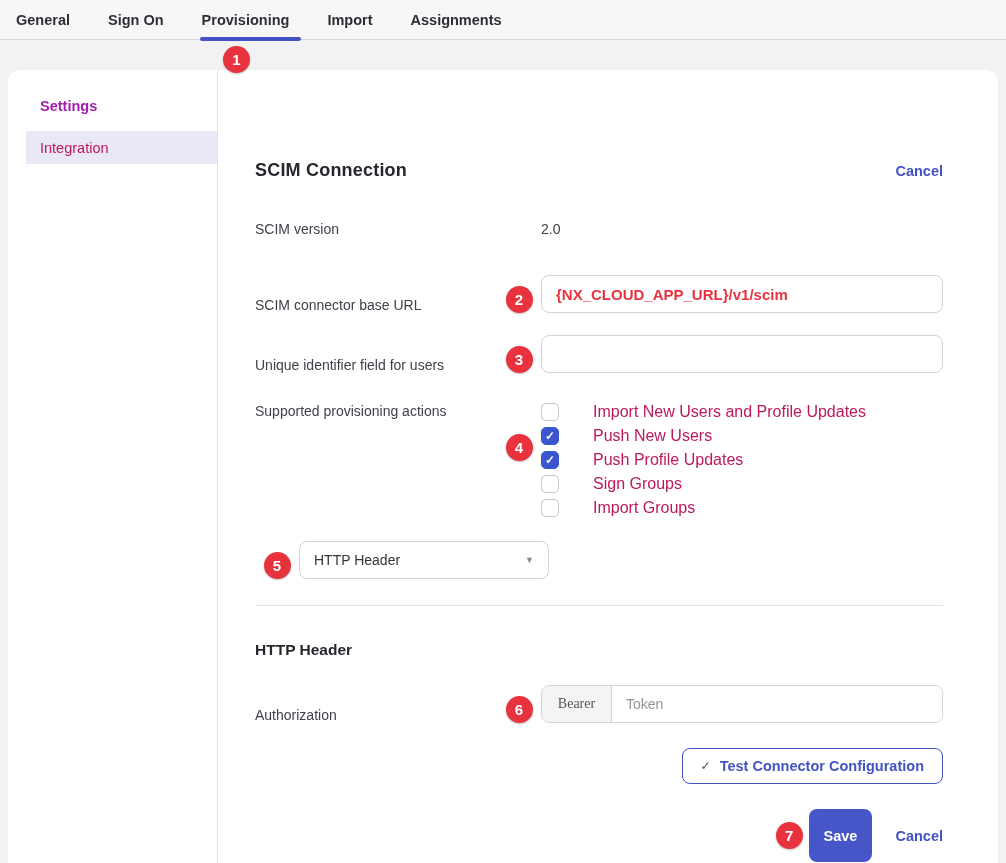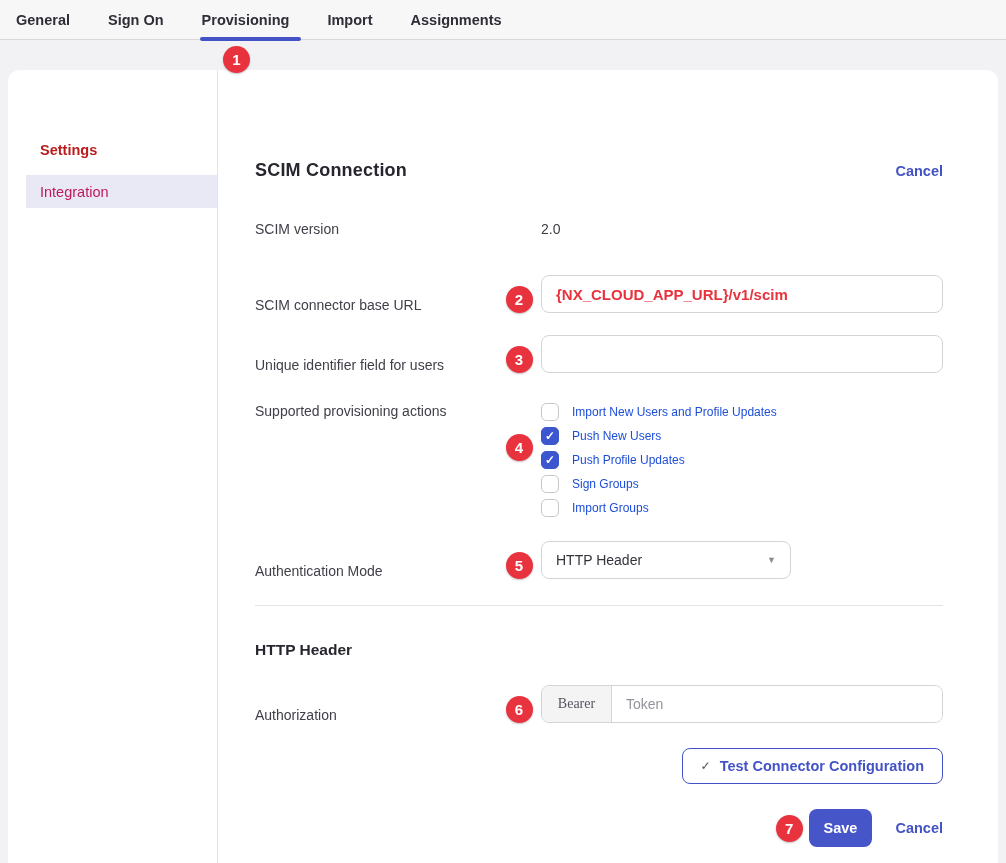--- a/index.html
+++ b/index.html
@@ -39,21 +39,21 @@
   }
   .badge-tab { position:absolute; left:223px; top:46px; z-index:3; }
   
   .card {
     position:absolute; left:8px; right:8px; top:70px; bottom:0;
     background:#ffffff; border-radius:12px 12px 0 0;
     display:flex; overflow:hidden;
   }
   
   .sidebar { width:210px; border-right:1px solid #e3e3e6; padding-top:28px; flex:0 0 auto; }
-  .sidebar-heading { margin-left:32px; font-size:14.5px; font-weight:700; color:#b91c1c;margin-top:44px; }
+  .sidebar-heading { margin-left:32px; font-size:14.5px; font-weight:700; color:#a21caf; }
   .sidebar-item {
     margin-top:17px; margin-left:18px; height:33px;
     background:#e9e9f5; display:flex; align-items:center;
     padding-left:14px; font-size:14.5px; color:#be185d; cursor:pointer;
   }
   
   .main { flex:1; padding:90px 55px 0 37px; }
   .panel-header { display:flex; justify-content:space-between; align-items:center; margin-bottom:40px; }
   .panel-title { font-size:18px; font-weight:700; color:#26262e; letter-spacing:.2px; }
   .link { color:#4353c6; font-weight:700; font-size:14.5px; cursor:pointer; text-decoration:none; }
@@ -77,21 +77,21 @@
   .row-actions .f-label { padding-top:3px; }
   .row-actions .f-badge { padding-top:34px; }
   .cb-list { display:flex; flex-direction:column; }
   .cb-row { height:24px; display:flex; align-items:center; gap:13px; cursor:pointer; }
   .cb {
     width:18px; height:18px; border:1.5px solid #c7c7cd; border-radius:5px;
     background:#fff; display:flex; align-items:center; justify-content:center; flex:0 0 auto;
   }
   .cb.checked { background:#3c56cf; border-color:#3c56cf; }
   .cb.checked::after { content:"✓"; color:#fff; font-size:12px; font-weight:700; line-height:1; }
-  .cb-label { font-size:12px; color:#1d4ed8; }
+  .cb-label { font-size:16px; color:#be185d;margin-left:21px; }
   
   .row-auth-mode { margin-bottom:26px; }
   .select {
     width:250px; height:38px; border:1px solid #d4d4d8; border-radius:8px;
     display:flex; align-items:center; justify-content:space-between;
     padding:0 14px; font-size:14px; color:#33333b; cursor:pointer; background:#fff;
   }
   .select .caret { font-size:9px; color:#8a8a92; }
   .divider { border:none; border-top:1px solid #e4e4e6; margin:0 0 35px 0; }
   .section-heading { font-size:15.5px; font-weight:700; color:#26262e; margin-bottom:26px; }
@@ -115,21 +115,21 @@
   .row-test { display:flex; justify-content:flex-end; margin-bottom:25px; }
   .btn-outline {
     height:36px; background:#fff; border:1px solid #4353c6; border-radius:8px;
     color:#4353c6; font-weight:700; font-size:14.5px;
     display:flex; align-items:center; gap:9px; padding:0 18px; cursor:pointer;
     font-family:"Liberation Sans", sans-serif;
   }
   .btn-outline .check { font-size:12px; color:#51515c; font-weight:400; }
   .row-save { display:flex; justify-content:flex-end; align-items:center; gap:6px; }
   .btn-primary {
-    height:38px; min-width:62px; background:#4656c9; border:none; border-radius:8px;
+    height:53px; min-width:62px; background:#4656c9; border:none; border-radius:8px;
     color:#fff; font-weight:700; font-size:14.5px; padding:0 15px; cursor:pointer;
     font-family:"Liberation Sans", sans-serif;
   }
   .row-save .link { margin-left:17px; }
 </style>
 </head>
 <body>
 
 <nav class="tabbar">
   <div class="tab">General</div>
@@ -204,21 +204,20 @@
           <span class="cb-label">Sign Groups</span>
         </div>
         <div class="cb-row">
           <span class="cb"></span>
           <span class="cb-label">Import Groups</span>
         </div>
       </div>
     </div>
 
     <div class="form-row row-auth-mode">
-      <div class="f-label">Authentication Mode</div>
       <div class="f-badge">
           <div class="badge">5</div>
         </div>
       <div class="f-field">
         <div class="select">
           <span>HTTP Header</span>
           <span class="caret">▼</span>
         </div>
       </div>
     </div>

